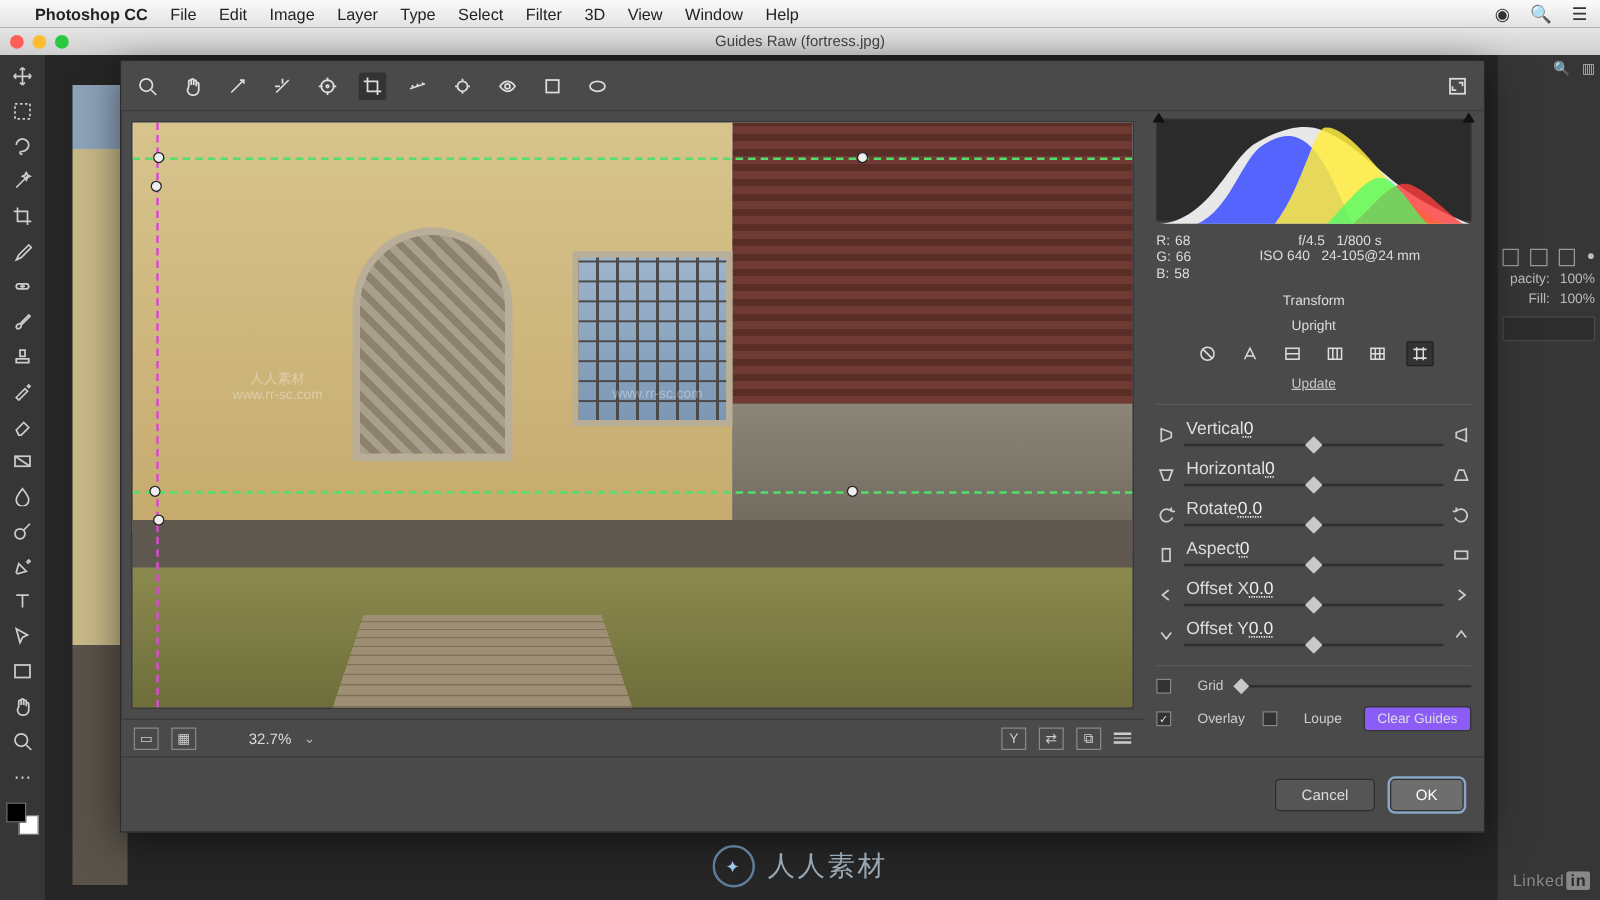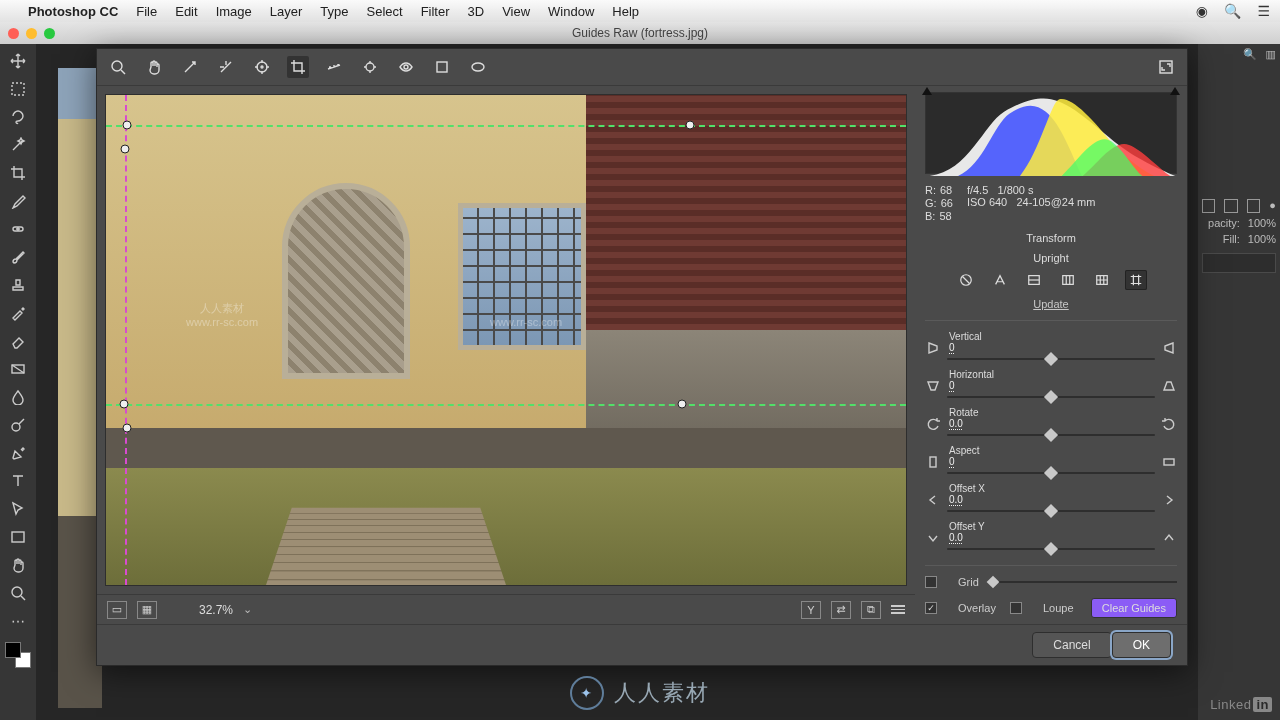--- a/index.html
+++ b/index.html
@@ -68,49 +68,49 @@
 
 
 .cr-panel{ flex:1; background:#4a4a4a; display:flex; flex-direction:column; padding:0 10px; }
 .histo{ height:82px; background:#2b2b2b; margin:6px 0; position:relative; border:1px solid #333;}
 .histo .tri{position:absolute; top:-6px; width:0;height:0;border-left:5px solid transparent;border-right:5px solid transparent;border-bottom:8px solid #111;}
 .histo .tri.l{left:-4px;} .histo .tri.r{right:-4px;}
 .histo svg{position:absolute;inset:0;}
 .info-row{display:flex; gap:14px; padding:4px 0 8px; font-size:11px; color:#ddd;}
 .info-col{display:flex;flex-direction:column;gap:1px;}
 .info-col .line{display:flex;gap:4px;}
-.exif{flex:1;text-align:left;}
+.exif{flex:1;text-align:center;}
 .section-title{ text-align:center; font-size:11px;color:#ddd; padding:2px 0 8px;}
 .upright-label{text-align:center;font-size:11px;color:#ddd;padding-bottom:6px;}
 .upright-row{ display:flex; gap:12px; justify-content:center; padding-bottom:8px;}
 .upright-btn{ width:22px;height:20px;display:flex;align-items:center;justify-content:center;color:#ddd;border-radius:2px;}
 .upright-btn.sel{background:#333;box-shadow:0 0 0 1px #222 inset;}
 .upright-btn svg{width:16px;height:14px;fill:none;stroke:#ddd;stroke-width:1.4;}
 .update-link{text-align:center;color:#c7c7c7;text-decoration:underline;font-size:11px;padding-bottom:10px;border-bottom:1px solid #5a5a5a;}
 .sliders{padding-top:10px;display:flex;flex-direction:column;gap:4px;}
 .slider-row{display:flex;align-items:center;gap:6px;}
 .slider-main{flex:1;}
-.s-head{display:flex;justify-content:flex-start;font-size:10px;color:#ddd;padding:0 2px;flex-direction:column;}
+.s-head{display:flex;justify-content:flex-start;font-size:14px;color:#ddd;padding:0 2px;}
 .s-val{ text-decoration: underline dotted; text-underline-offset:2px; color:#eee;}
 .s-track{ position:relative; height:12px; }
 .s-track::before{content:"";position:absolute;left:0;right:0;top:50%;height:2px;background:#2e2e2e;border-radius:2px;transform:translateY(-50%);}
 .s-thumb{position:absolute;top:50%;width:10px;height:10px;background:#c9c9c9;transform:translate(-50%,-50%) rotate(45deg);}
 .s-icon{width:16px;height:16px;display:flex;align-items:center;justify-content:center;}
 .s-icon svg{width:14px;height:14px;fill:none;stroke:#ccc;stroke-width:1.4;}
 
 .checks{display:flex;align-items:center;gap:14px;padding:10px 0;border-top:1px solid #5a5a5a;margin-top:10px;}
 .chk{display:flex;align-items:center;gap:21px;}
 .chk .box{width:12px;height:12px;border:1px solid #888;background:#333;display:flex;align-items:center;justify-content:center;font-size:9px;color:#ddd;}
 .grid-sl{flex:1;height:2px;background:#2e2e2e;position:relative;}
 .grid-sl .th{position:absolute;top:50%;left:0;width:9px;height:9px;background:#c9c9c9;transform:translate(-50%,-50%) rotate(45deg);}
 .guide-row{display:flex;align-items:center;gap:14px;padding-bottom:6px;}
 .clear-btn{margin-left:auto;padding:3px 10px;background:#8b5cf6;border:1px solid #333;border-radius:3px;color:#ddd;font-size:11px;}
 
 
-.cr-footer{height:44px;background:#4a4a4a;border-top:1px solid #3a3a3a;display:flex;align-items:center;justify-content:flex-end;padding:0 16px;}
+.cr-footer{height:60px;background:#4a4a4a;border-top:1px solid #3a3a3a;display:flex;align-items:center;justify-content:flex-end;gap:12px;padding:0 16px;}
 .btn{padding:5px 20px;border-radius:4px;font-size:12px;border:1px solid #2e2e2e;}
 .btn-cancel{background:#555;color:#ddd;}
 .btn-ok{background:#6e6e6e;color:#fff;box-shadow:0 0 0 2px #8aa6c7;}
 
 .watermark{position:absolute;color:rgba(255,255,255,.35);font-size:11px;text-align:center;}
 .wm-big{position:fixed;left:50%;bottom:10px;transform:translateX(-50%);display:flex;align-items:center;gap:10px;color:#97a7b3;font-size:22px;letter-spacing:2px;}
 .wm-big .circ{width:34px;height:34px;border:2px solid #5f7d9a;border-radius:50%;display:flex;align-items:center;justify-content:center;color:#9cc3ea;font-size:14px;}
 .linkedin{position:fixed;right:8px;bottom:8px;color:#888;font-size:13px;letter-spacing:.5px;}
 .linkedin b{background:#888;color:#2a2a2a;padding:0 3px;border-radius:2px;margin-left:2px;}
 

